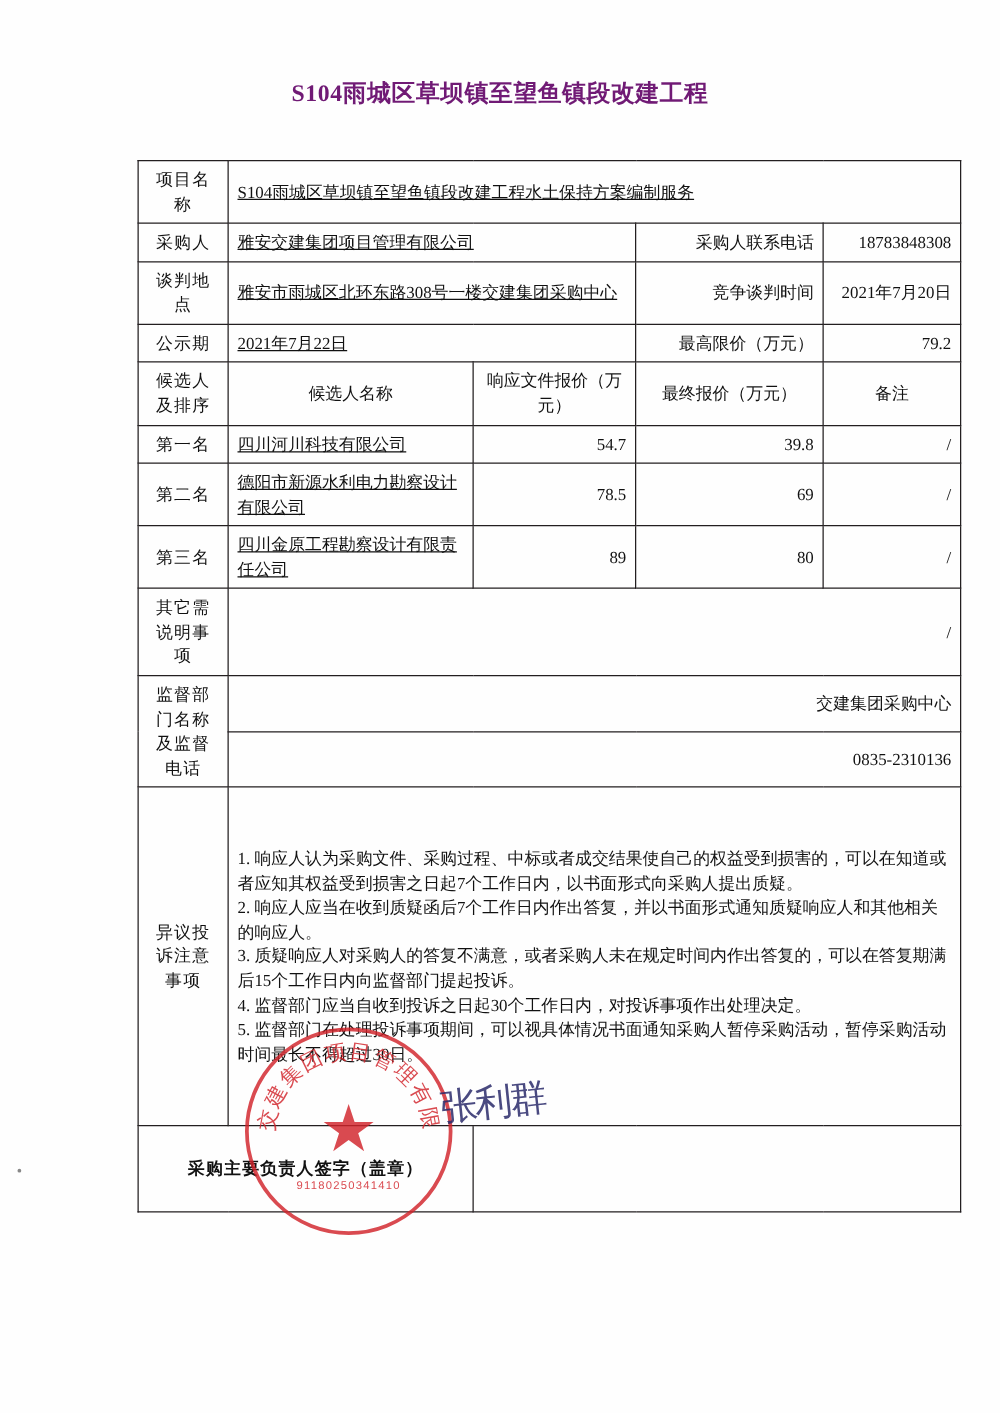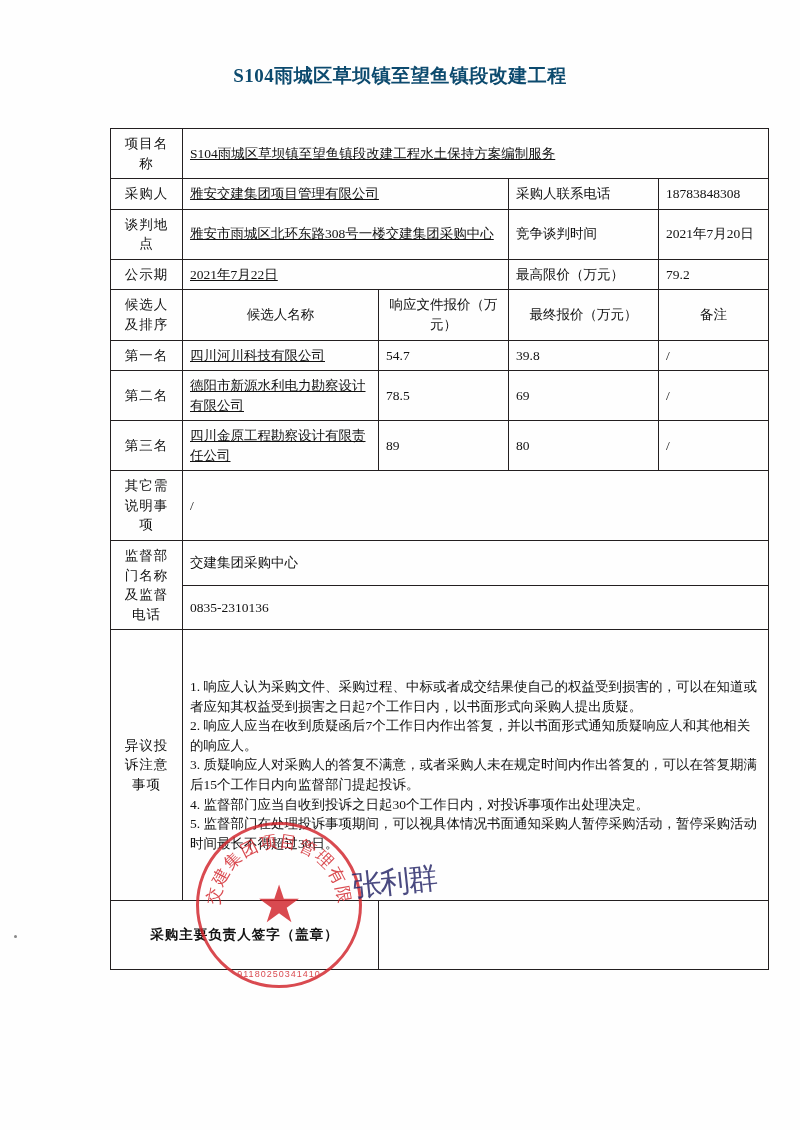--- a/index.html
+++ b/index.html
@@ -24,21 +24,21 @@
   }
   .title-block {
     text-align: center;
     padding-top: 62px;
     line-height: 1.5;
   }
   .title-line {
     font-size: 19px;
     font-weight: bold;
     letter-spacing: 0.5px;
-    color: #0c4a6e;
+    color: #701a75;
   }
   table.main {
     position: absolute;
     left: 78px;
     top: 128px;
     width: 658px;
     border-collapse: collapse;
     table-layout: fixed;
     margin-left: 32px;
   }
@@ -53,21 +53,21 @@
     text-align: center;
     width: 72px;
     font-size: 13.5px;
     letter-spacing: 1px;
   }
   .lbl-wide {
     text-align: center;
     letter-spacing: 1px;
     font-weight: bold;
   }
-  .ctr { text-align: left; }
+  .ctr { text-align: right; }
   .val-left { text-align: left; padding-left: 8px; text-decoration: underline; }
   .hrow td { text-align: center; }
   .notes-cell {
     text-align: left;
     vertical-align: top;
     padding: 10px 12px 10px 12px;
     line-height: 1.78;
     font-size: 13.3px;
     height: 260px;
   }
@@ -108,21 +108,21 @@
   .seal-text {
     position: absolute;
     left: 0;
     top: 0;
     width: 160px;
     height: 160px;
   }
   .seal-text svg { display: block; }
   .seal-bottom {
     position: absolute;
-    bottom: 6px;
+    bottom: 32px;
     left: 0;
     width: 100%;
     text-align: center;
     font-size: 9px;
     color: #d2232a;
     letter-spacing: 1px;
     font-family: "Liberation Sans", sans-serif;
   }
   .signature {
     position: absolute;

